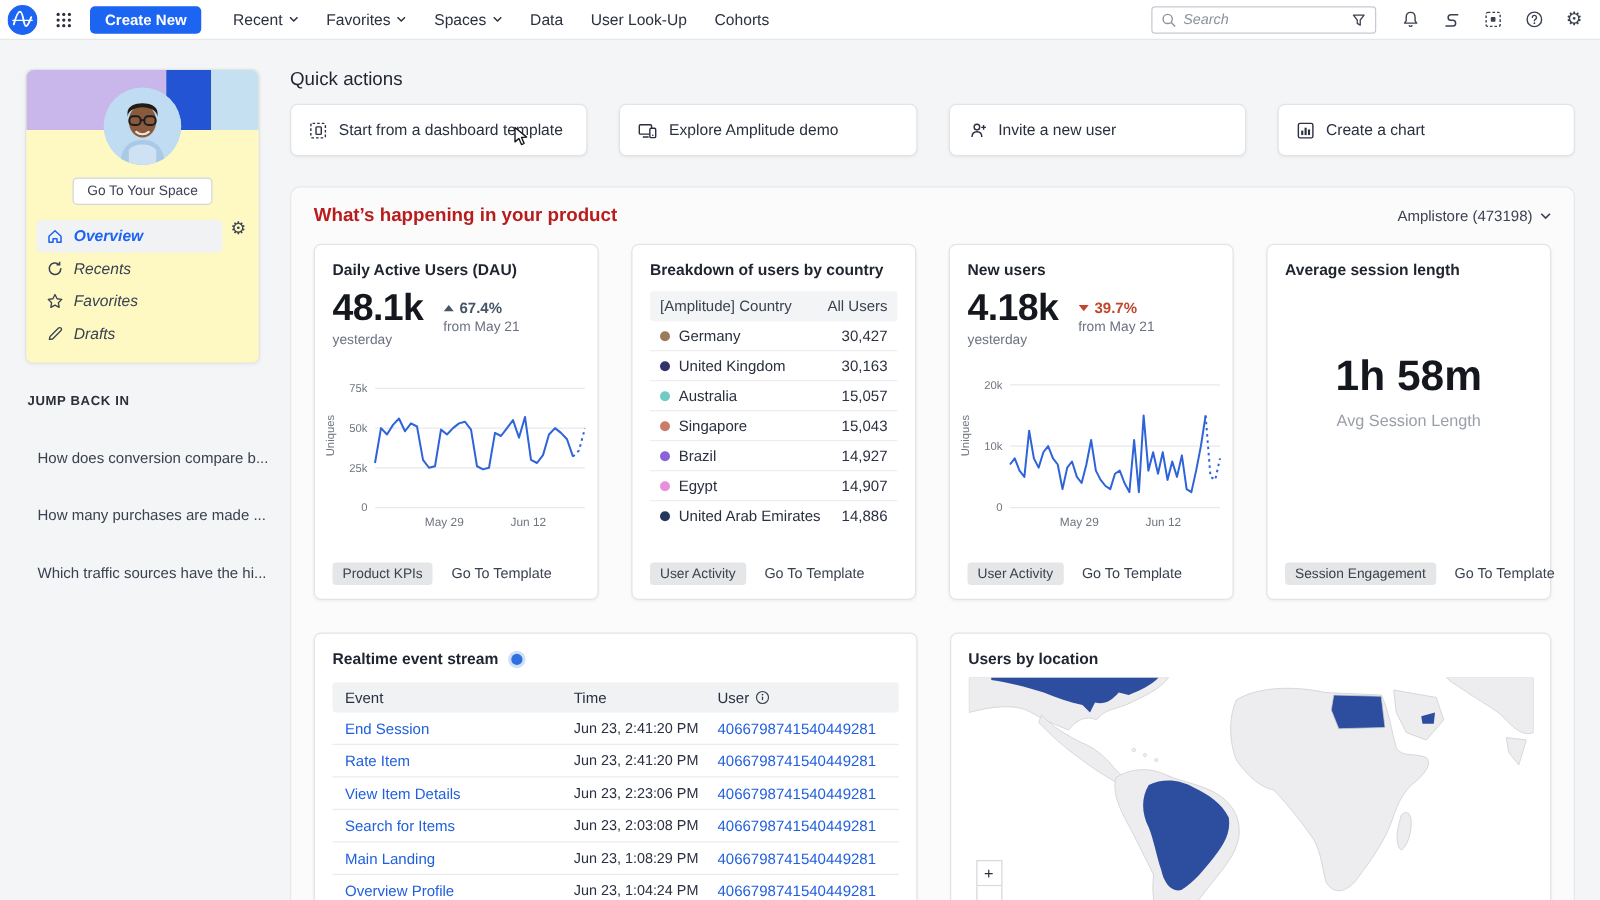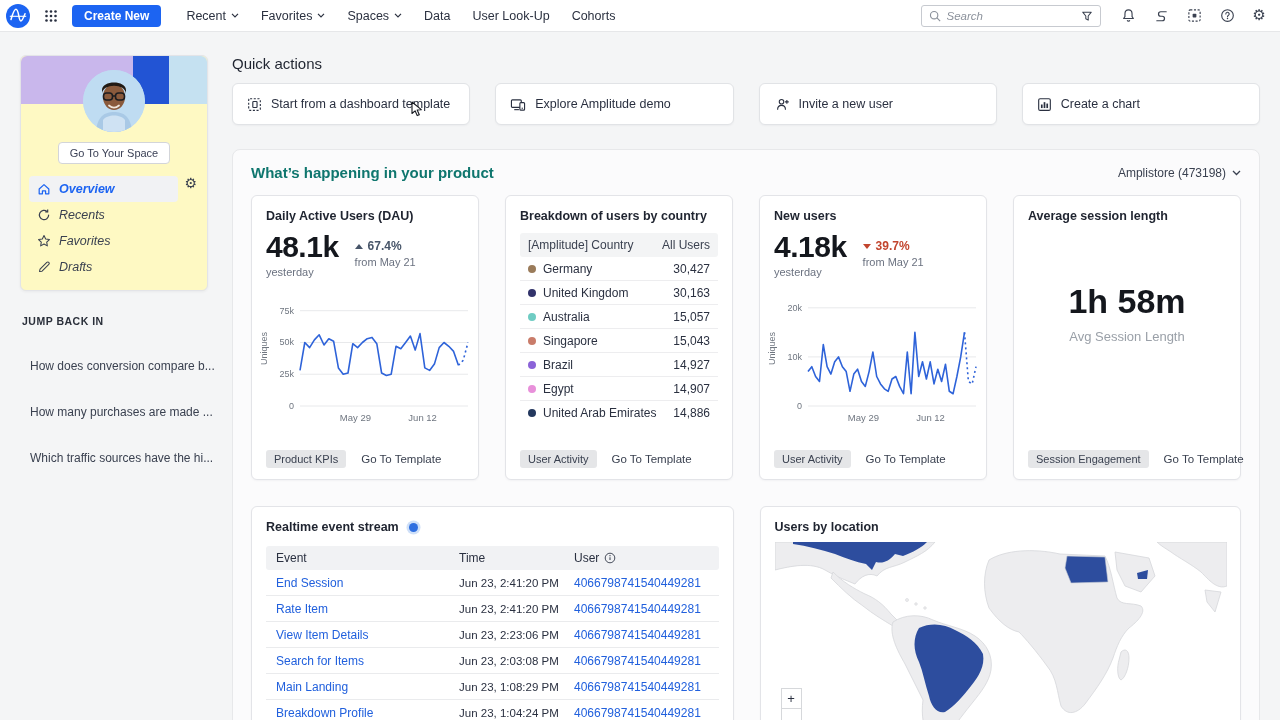--- a/index.html
+++ b/index.html
@@ -58,21 +58,21 @@
   .qa-title { font-size:15px; font-weight:500; color:#1f2430; }
   .qa-row { display:flex; gap:25px; margin-top:11px; }
   .qa-card { flex:1; height:42px; background:#fff; border:1px solid #e1e3e6; border-radius:6px;
     box-shadow:0 1px 2px rgba(20,24,40,.04); display:flex; align-items:center; gap:9px;
     padding:0 14px; font-size:12.5px; color:#2a3040; cursor:pointer; }
 
   
   .panel { margin-top:24px; background:#fbfbfc; border:1px solid #e7e8ea; border-radius:8px;
     padding:14px 18px 20px; }
   .panel-head { display:flex; align-items:center; justify-content:space-between; }
-  .panel-title { font-size:15px; font-weight:600; color:#0f766e; }
+  .panel-title { font-size:15px; font-weight:600; color:#b91c1c; }
   .project-sel { font-size:12px; color:#3a4150; display:flex; align-items:center; gap:6px; cursor:pointer; }
 
   .metric-row { display:flex; gap:26px; margin-top:14px; }
   .card { background:#fff; border:1px solid #e3e4e8; border-radius:6px;
     box-shadow:0 1px 2px rgba(20,24,40,.04); position:relative; }
   .metric-card { width:228px; height:285px; padding:13px 14px; }
   .card-title { font-size:12.5px; font-weight:700; color:#1f2430; }
   .stat-row { display:flex; gap:16px; margin-top:8px; }
   .big-num { font-size:30px; font-weight:700; color:#14171d; letter-spacing:-.5px; line-height:1.05; }
   .stat-caption { font-size:11px; color:#6b7280; margin-top:3px; }
@@ -553,21 +553,21 @@
                 <span class="col-event tlink">Search for Items</span>
                 <span class="col-time">Jun 23, 2:03:08 PM</span>
                 <span class="col-user tlink">4066798741540449281</span>
               </div>
             <div class="erow">
                 <span class="col-event tlink">Main Landing</span>
                 <span class="col-time">Jun 23, 1:08:29 PM</span>
                 <span class="col-user tlink">4066798741540449281</span>
               </div>
             <div class="erow">
-                <span class="col-event tlink">Breakdown Profile</span>
+                <span class="col-event tlink">Overview Profile</span>
                 <span class="col-time">Jun 23, 1:04:24 PM</span>
                 <span class="col-user tlink">4066798741540449281</span>
               </div>
           </div>
         </div>
 
         <div class="card map-card">
           <div class="card-title">Users by location</div>
           <div class="map-wrap">
             <svg width="452" height="200" viewBox="0 0 452 200">

